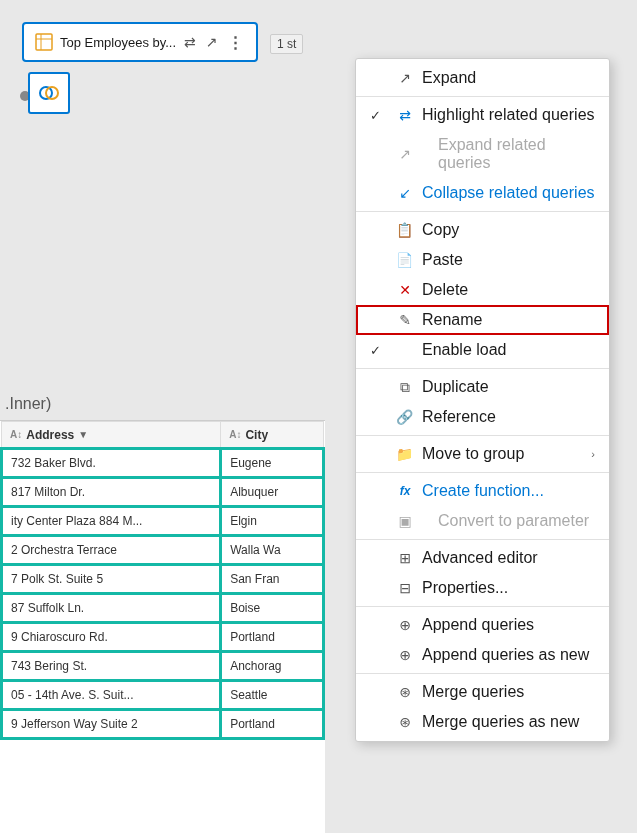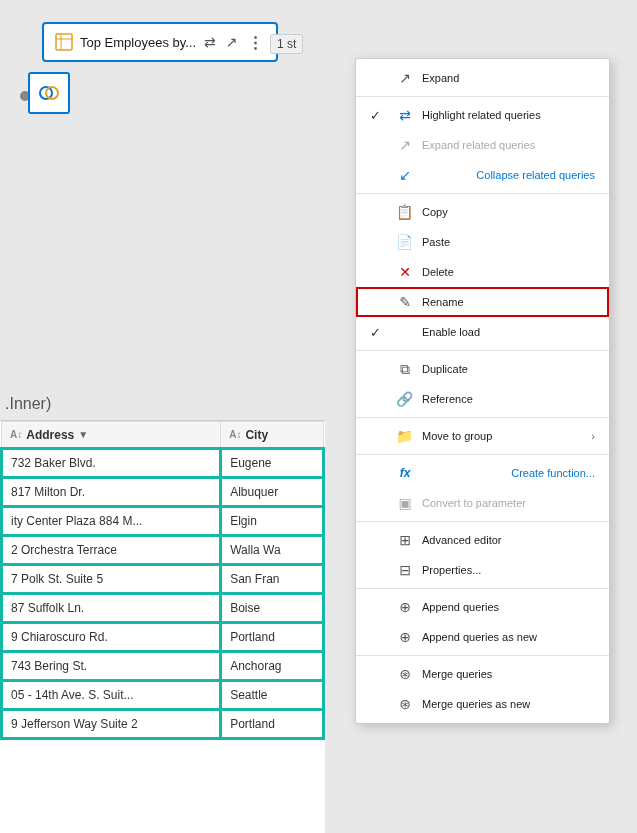--- a/index.html
+++ b/index.html
@@ -27,21 +27,20 @@
       left: 22px;
       background: white;
       border: 2px solid #0078d4;
       border-radius: 4px;
       display: flex;
       align-items: center;
       padding: 6px 10px;
       gap: 6px;
       min-width: 230px;
       height: 40px;
-      margin-left: 20px;
     }
 
     .query-card-icon {
       display: flex;
       align-items: center;
       justify-content: center;
       width: 20px;
       height: 20px;
     }
 
@@ -192,31 +191,31 @@
       height: 18px;
       display: flex;
       align-items: center;
       justify-content: center;
       flex-shrink: 0;
       font-size: 14px;
     }
 
     .menu-item-label {
       flex: 1;
-      font-size: 11px;
+      font-size: 16px;
       color: #1a1a1a;
     }
 
     .menu-item.disabled .menu-item-label {
       color: #aaa;
+      margin-left: 16px;
     }
 
     .menu-item.blue .menu-item-label {
       color: #0078d4;
-      text-align: right;
     }
 
     .menu-separator {
       height: 1px;
       background: #e0e0e0;
       margin: 3px 0;
     }
 
     .menu-item-arrow {
       font-size: 11px;

